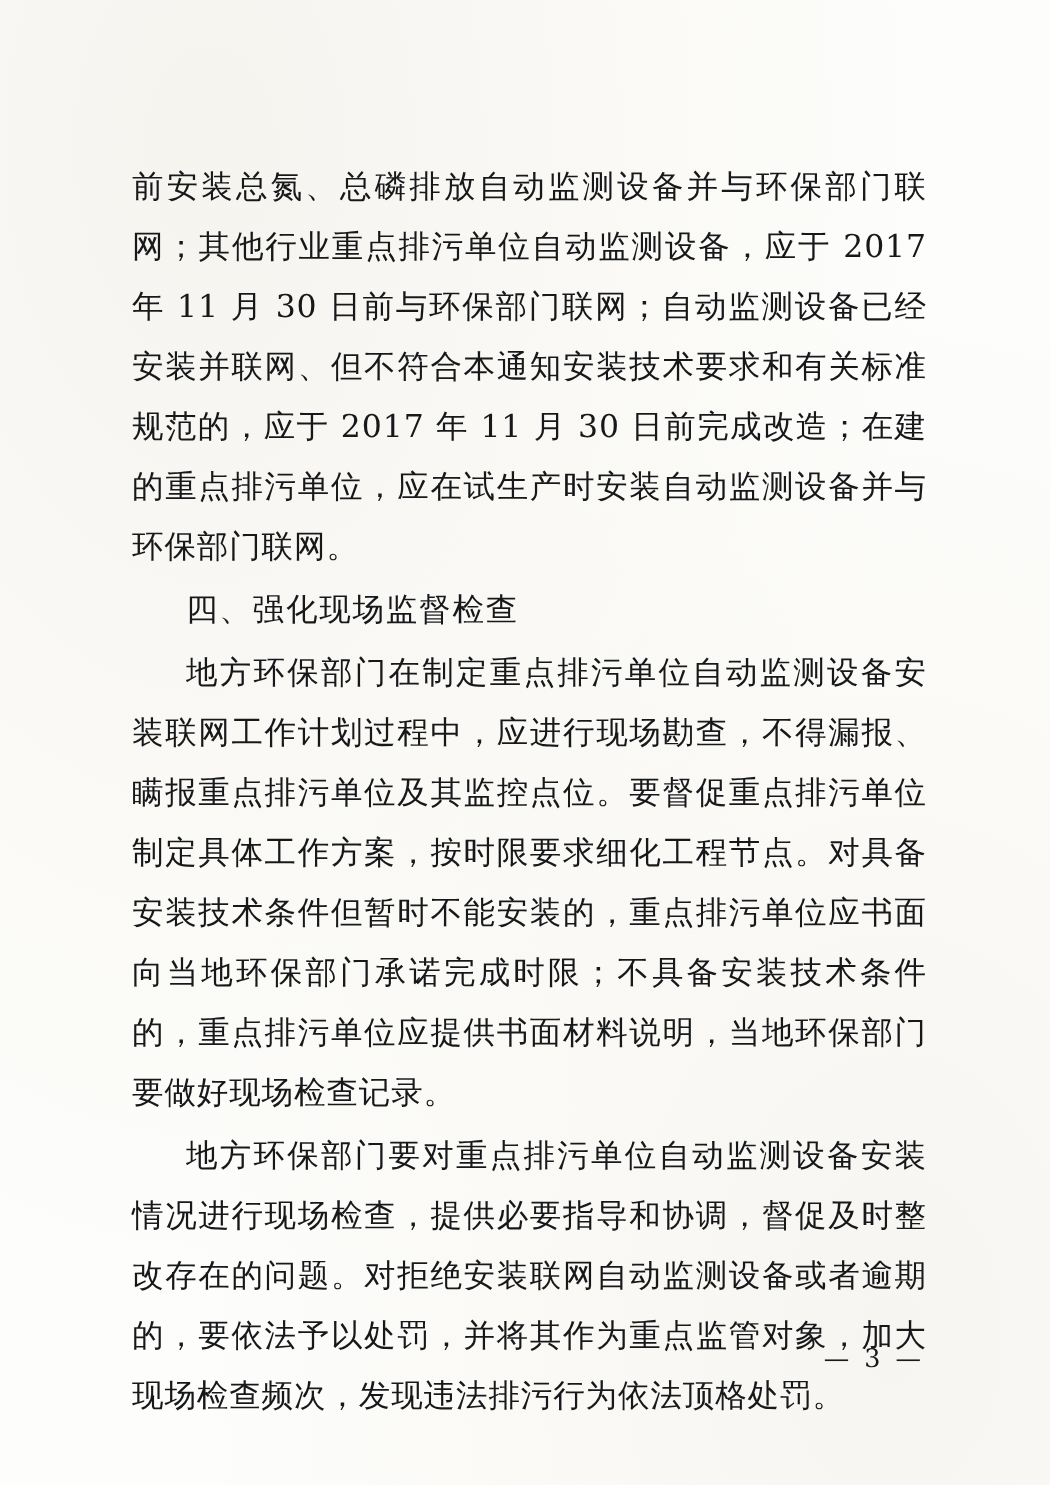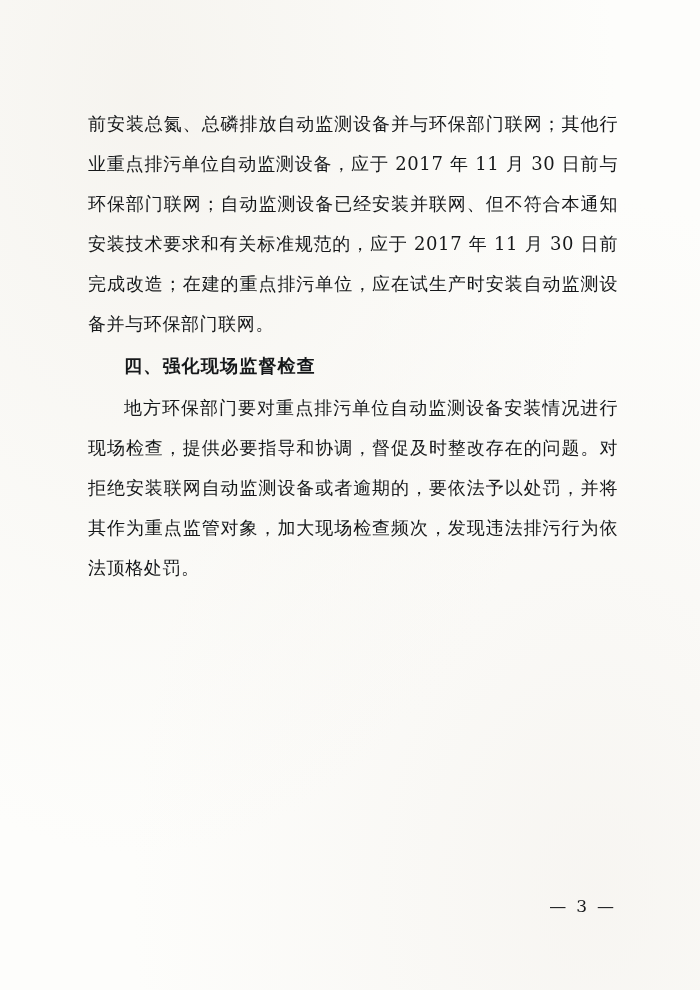--- a/index.html
+++ b/index.html
@@ -31,54 +31,55 @@
     pointer-events: none;
   }
   .content {
     position: absolute;
     left: 88px;
     top: 104px;
     width: 530px;
   }
   p.para {
     margin: 0 0 2px 0;
-    font-size: 18px;
+    font-size: 21px;
     line-height: 40px;
     color: #16181a;
     text-align: justify;
     text-justify: inter-ideograph;
     letter-spacing: 0.6px;
     font-family: "DejaVu Serif", "Liberation Serif", serif;
   }
   p.indent {
     text-indent: 36px;
   }
   p.heading {
     text-indent: 36px;
-    font-weight: bold;
+    font-weight: normal;
     letter-spacing: 1.2px;
   }
   .footer-row {
     position: absolute;
     right: 86px;
     bottom: 74px;
     display: flex;
     align-items: center;
     gap: 10px;
     font-size: 17px;
     color: #17191b;
   }
 </style>
 </head>
 <body>
 
 <div class="page">
   <div class="content">
     <p class="para">前安装总氮、总磷排放自动监测设备并与环保部门联网；其他行业重点排污单位自动监测设备，应于 2017 年 11 月 30 日前与环保部门联网；自动监测设备已经安装并联网、但不符合本通知安装技术要求和有关标准规范的，应于 2017 年 11 月 30 日前完成改造；在建的重点排污单位，应在试生产时安装自动监测设备并与环保部门联网。</p>
     <p class="para heading">四、强化现场监督检查</p>
+    <p class="para indent">地方环保部门在制定重点排污单位自动监测设备安装联网工作计划过程中，应进行现场勘查，不得漏报、瞒报重点排污单位及其监控点位。要督促重点排污单位制定具体工作方案，按时限要求细化工程节点。对具备安装技术条件但暂时不能安装的，重点排污单位应书面向当地环保部门承诺完成时限；不具备安装技术条件的，重点排污单位应提供书面材料说明，当地环保部门要做好现场检查记录。</p>
     <p class="para indent">地方环保部门要对重点排污单位自动监测设备安装情况进行现场检查，提供必要指导和协调，督促及时整改存在的问题。对拒绝安装联网自动监测设备或者逾期的，要依法予以处罚，并将其作为重点监管对象，加大现场检查频次，发现违法排污行为依法顶格处罚。</p>
   </div>
 
   <div class="footer-row">
     <span class="dash">—</span>
     <span>3</span>
     <span class="dash">—</span>
   </div>
 </div>
 

